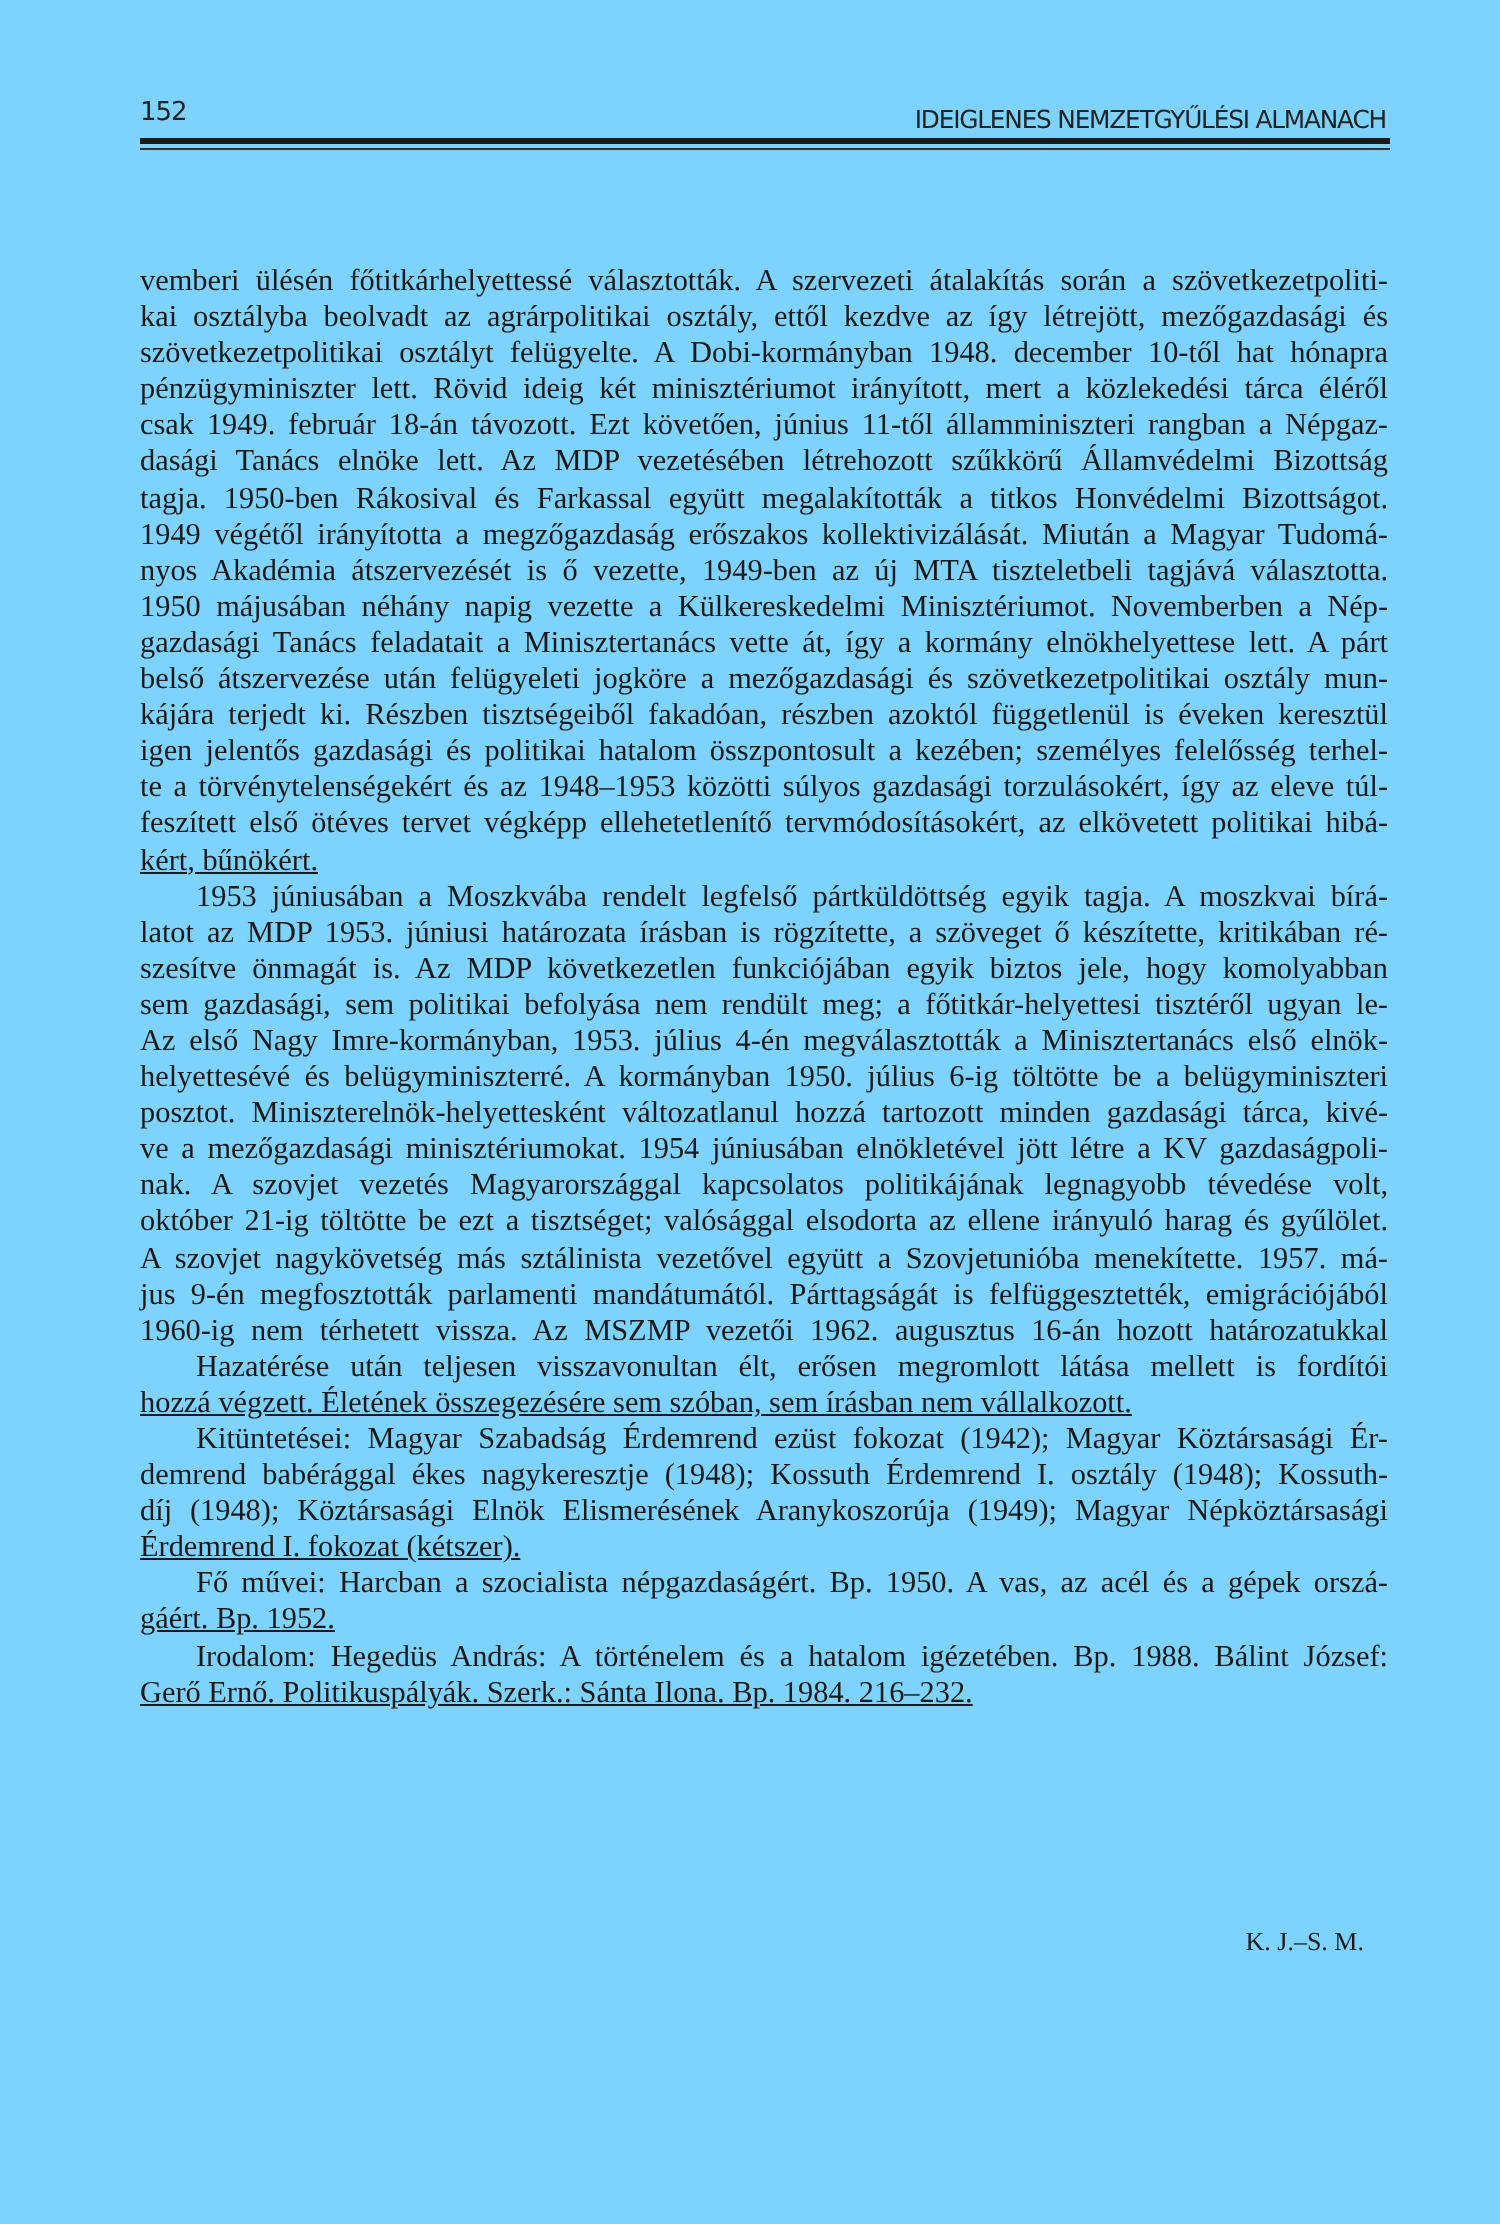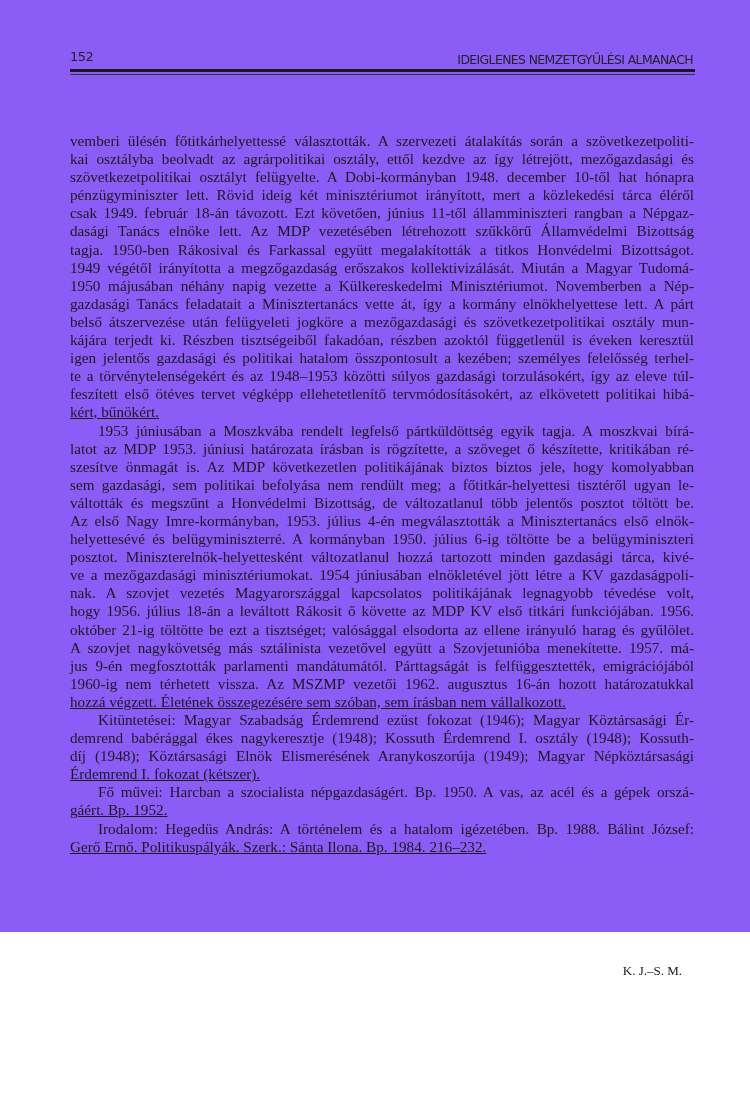--- a/index.html
+++ b/index.html
@@ -1,17 +1,17 @@
 <!DOCTYPE html>
 <html><head>
 <meta charset="utf-8">
 <style>
   html, body { margin: 0; padding: 0; background: #ffffff; }
   body { width: 750px; height: 1112px; position: relative; overflow: hidden; }
-  .page { position: absolute; left: 0; top: 0; width: 750px; height: 932px; background: #8b5cf6; }
+  .page { position: absolute; left: 0; top: 0; width: 750px; height: 1112px; background: #7dd3fc; }
   .header { position: absolute; left: 70px; top: 49px; width: 625px; height: 26px; }
   .page-num { position: absolute; left: 0; top: 0; font-family: "DejaVu Sans", sans-serif; font-size: 13px; color: #222; letter-spacing: -0.5px; }
   .running-title { position: absolute; right: 2px; top: 3px; font-family: "DejaVu Sans", sans-serif; font-size: 12.4px; color: #222; letter-spacing: -0.6px; }
   .rule-thick { position: absolute; left: 0; top: 20px; width: 625px; height: 3px; background: #1a1a1a; }
   .rule-thin { position: absolute; left: 0; top: 25px; width: 625px; height: 1px; background: #333; }
   .body-text { position: absolute; left: 70px; top: 117px; width: 624px; font-family: "Liberation Serif", serif; font-size: 15.2px; line-height: 18.1px; color: #1a1a1a; margin-top: 15px; }
   .line { display: block; white-space: nowrap; text-align: justify; text-align-last: justify; height: 18.1px; }
   .line.last { text-align-last: left; text-decoration: underline; }
   .line.indent { padding-left: 28px; }
   .signature { position: absolute; right: 68px; top: 963px; font-family: "Liberation Serif", serif; font-size: 13px; color: #1a1a1a; }
@@ -30,51 +30,51 @@
   <div class="body-text" id="body-text">
       <div>
         <span class="line">vemberi ülésén főtitkárhelyettessé választották. A szervezeti átalakítás során a szövetkezetpoliti-</span>
         <span class="line">kai osztályba beolvadt az agrárpolitikai osztály, ettől kezdve az így létrejött, mezőgazdasági és</span>
         <span class="line">szövetkezetpolitikai osztályt felügyelte. A Dobi-kormányban 1948. december 10-től hat hónapra</span>
         <span class="line">pénzügyminiszter lett. Rövid ideig két minisztériumot irányított, mert a közlekedési tárca éléről</span>
         <span class="line">csak 1949. február 18-án távozott. Ezt követően, június 11-től államminiszteri rangban a Népgaz-</span>
         <span class="line">dasági Tanács elnöke lett. Az MDP vezetésében létrehozott szűkkörű Államvédelmi Bizottság</span>
         <span class="line">tagja. 1950-ben Rákosival és Farkassal együtt megalakították a titkos Honvédelmi Bizottságot.</span>
         <span class="line">1949 végétől irányította a megzőgazdaság erőszakos kollektivizálását. Miután a Magyar Tudomá-</span>
+        <span class="line">nyos Akadémia átszervezését is ő vezette, 1949-ben az új MTA tiszteletbeli tagjává választotta.</span>
         <span class="line">1950 májusában néhány napig vezette a Külkereskedelmi Minisztériumot. Novemberben a Nép-</span>
         <span class="line">gazdasági Tanács feladatait a Minisztertanács vette át, így a kormány elnökhelyettese lett. A párt</span>
         <span class="line">belső átszervezése után felügyeleti jogköre a mezőgazdasági és szövetkezetpolitikai osztály mun-</span>
         <span class="line">kájára terjedt ki. Részben tisztségeiből fakadóan, részben azoktól függetlenül is éveken keresztül</span>
         <span class="line">igen jelentős gazdasági és politikai hatalom összpontosult a kezében; személyes felelősség terhel-</span>
         <span class="line">te a törvénytelenségekért és az 1948–1953 közötti súlyos gazdasági torzulásokért, így az eleve túl-</span>
         <span class="line">feszített első ötéves tervet végképp ellehetetlenítő tervmódosításokért, az elkövetett politikai hibá-</span>
         <span class="line last">kért, bűnökért.</span>
       </div>
       <div>
         <span class="line indent">1953 júniusában a Moszkvába rendelt legfelső pártküldöttség egyik tagja. A moszkvai bírá-</span>
         <span class="line">latot az MDP 1953. júniusi határozata írásban is rögzítette, a szöveget ő készítette, kritikában ré-</span>
-        <span class="line">szesítve önmagát is. Az MDP következetlen politikájának biztos biztos jele, hogy komolyabban</span>
+        <span class="line">szesítve önmagát is. Az MDP következetlen funkciójában egyik biztos jele, hogy komolyabban</span>
         <span class="line">sem gazdasági, sem politikai befolyása nem rendült meg; a főtitkár-helyettesi tisztéről ugyan le-</span>
-        <span class="line">váltották és megszűnt a Honvédelmi Bizottság, de változatlanul több jelentős posztot töltött be.</span>
         <span class="line">Az első Nagy Imre-kormányban, 1953. július 4-én megválasztották a Minisztertanács első elnök-</span>
         <span class="line">helyettesévé és belügyminiszterré. A kormányban 1950. július 6-ig töltötte be a belügyminiszteri</span>
         <span class="line">posztot. Miniszterelnök-helyettesként változatlanul hozzá tartozott minden gazdasági tárca, kivé-</span>
         <span class="line">ve a mezőgazdasági minisztériumokat. 1954 júniusában elnökletével jött létre a KV gazdaságpoli-</span>
         <span class="line">nak. A szovjet vezetés Magyarországgal kapcsolatos politikájának legnagyobb tévedése volt,</span>
-        <span class="line">hogy 1956. július 18-án a leváltott Rákosit ő követte az MDP KV első titkári funkciójában.  1956.</span>
         <span class="line">október 21-ig töltötte be ezt a tisztséget; valósággal elsodorta az ellene irányuló harag és gyűlölet.</span>
         <span class="line">A szovjet nagykövetség más sztálinista vezetővel együtt a Szovjetunióba menekítette. 1957. má-</span>
         <span class="line">jus 9-én megfosztották parlamenti mandátumától. Párttagságát is felfüggesztették, emigrációjából</span>
         <span class="line">1960-ig nem térhetett vissza. Az MSZMP vezetői 1962. augusztus 16-án hozott határozatukkal</span>
       </div>
       <div>
+        <span class="line indent">Hazatérése után teljesen visszavonultan élt, erősen megromlott látása mellett is fordítói</span>
         <span class="line last">hozzá végzett. Életének összegezésére sem szóban, sem írásban nem vállalkozott.</span>
       </div>
       <div>
-        <span class="line indent">Kitüntetései: Magyar Szabadság Érdemrend ezüst fokozat (1946); Magyar Köztársasági Ér-</span>
+        <span class="line indent">Kitüntetései: Magyar Szabadság Érdemrend ezüst fokozat (1942); Magyar Köztársasági Ér-</span>
         <span class="line">demrend babérággal ékes nagykeresztje (1948); Kossuth Érdemrend I. osztály (1948); Kossuth-</span>
         <span class="line">díj (1948); Köztársasági Elnök Elismerésének Aranykoszorúja (1949); Magyar Népköztársasági</span>
         <span class="line last">Érdemrend I. fokozat (kétszer).</span>
       </div>
       <div>
         <span class="line indent">Fő művei: Harcban a szocialista népgazdaságért. Bp. 1950. A vas, az acél és a gépek orszá-</span>
         <span class="line last">gáért. Bp. 1952.</span>
       </div>
       <div>
         <span class="line indent">Irodalom: Hegedüs András: A történelem és a hatalom igézetében. Bp. 1988. Bálint József:</span>

